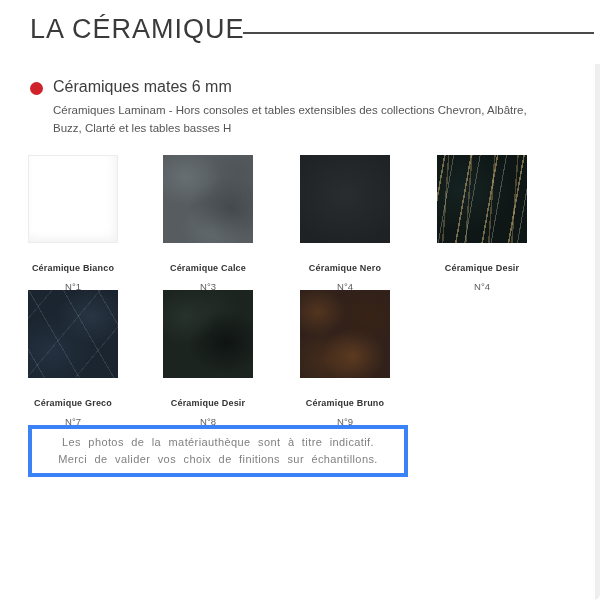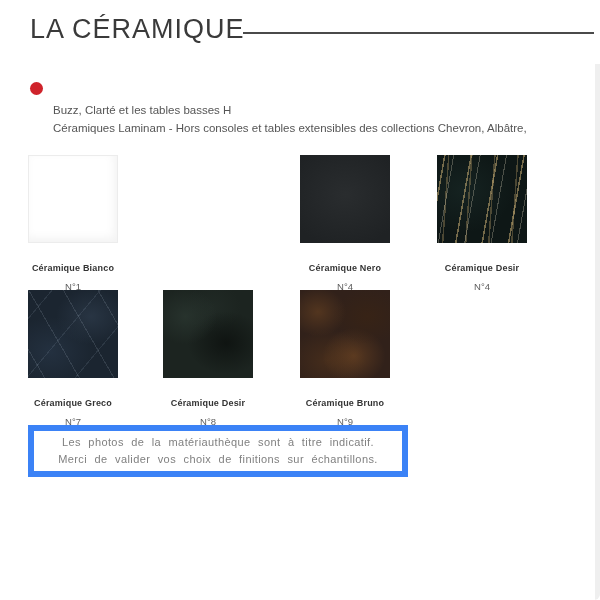--- a/index.html
+++ b/index.html
@@ -95,47 +95,53 @@
   .pos-r1c1{left:8px;top:155px;}
   .pos-r1c2{left:143px;top:155px;}
   .pos-r1c3{left:280px;top:155px;}
   .pos-r1c4{left:417px;top:155px;}
   .pos-r2c1{left:8px;top:290px;}
   .pos-r2c2{left:143px;top:290px;}
   .pos-r2c3{left:280px;top:290px;text-align:center;}
   
   .notice-box{
     position:absolute;left:28px;top:425px;width:380px;height:52px;
-    border:6px solid #3b82f6;box-sizing:border-box;
+    border:4px solid #3b82f6;box-sizing:border-box;
     display:flex;flex-direction:column;justify-content:center;align-items:center;
   }
   .notice-line{
     font-size:11px;line-height:17px;color:#808080;
     letter-spacing:0.4px;word-spacing:4px;text-align:center;
   }
 </style>
 </head>
 <body>
 
 <div id="page">
 
   <div class="page-title">LA CÉRAMIQUE</div>
   <div class="title-rule"></div>
   <div class="right-strip"></div>
 
   <span class="bullet"></span>
+  <div class="section-heading">Céramiques mates 6 mm</div>
   <div class="section-desc">
+    <div>Céramiques Laminam  - Hors consoles et tables extensibles des collections Chevron, Albâtre,</div>
     <div>Buzz, Clarté et les tables basses H</div>
-    <div>Céramiques Laminam  - Hors consoles et tables extensibles des collections Chevron, Albâtre,</div>
   </div>
 
   <div class="card pos-r1c1">
     <div class="swatch tx-bianco"></div>
     <div class="swatch-name">Céramique Bianco</div>
     <div class="swatch-number">N°1</div>
+  </div>
+  <div class="card pos-r1c2">
+    <div class="swatch tx-calce"></div>
+    <div class="swatch-name">Céramique Calce</div>
+    <div class="swatch-number">N°3</div>
   </div>
   <div class="card pos-r1c3">
     <div class="swatch tx-nero"></div>
     <div class="swatch-name">Céramique Nero</div>
     <div class="swatch-number">N°4</div>
   </div>
   <div class="card pos-r1c4">
     <div class="swatch tx-desir"></div>
     <div class="swatch-name">Céramique Desir</div>
     <div class="swatch-number">N°4</div>

